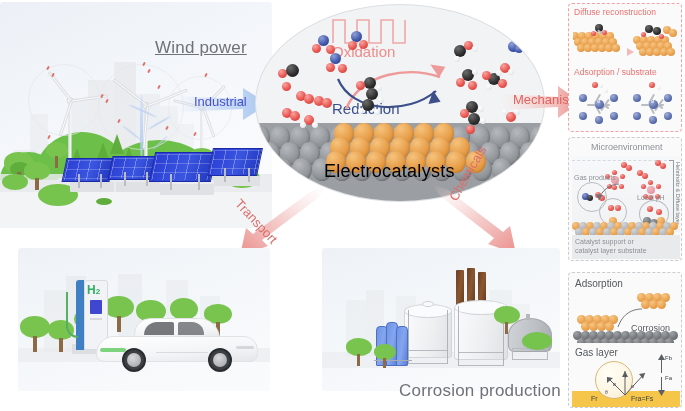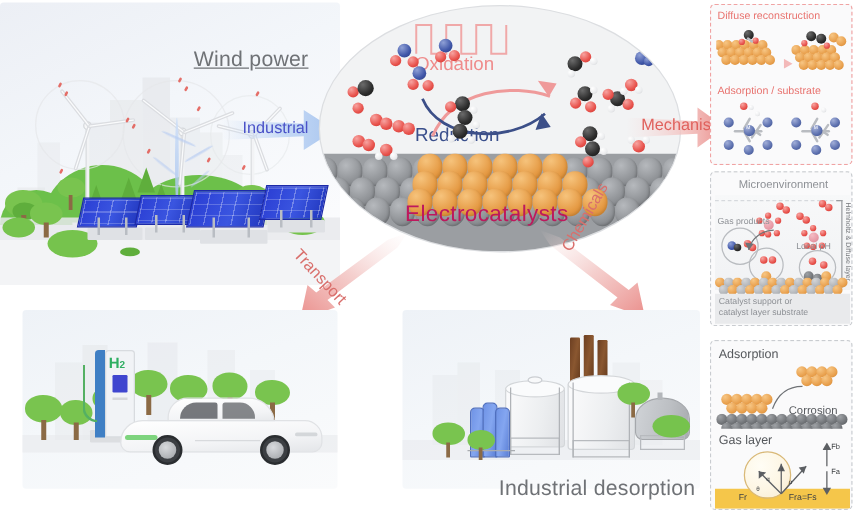--- a/index.html
+++ b/index.html
@@ -79,21 +79,21 @@
      background:radial-gradient(circle at 34% 28%, #b6b9bd 0%, #8e9195 62%, #74777b 100%);
      box-shadow: inset -1px -1px 2px rgba(0,0,0,.18); }
   .or-row { position:absolute; display:flex; }
   .or-atom { width:20px; height:22px; border-radius:46% 46% 50% 50%;
      background:radial-gradient(circle at 34% 26%, #f6c37c 0%, #e59a44 60%, #cf8330 100%);
      box-shadow: inset -1px -1px 2px rgba(120,70,10,.22); }
 
   .wave { position:absolute; }
   .oxid { position:absolute; color:#ef8c8c; font-size:15px; }
   .redu { position:absolute; color:#3a4f8c; font-size:15px; }
-  .electro-label { position:absolute; color:#be185d; font-size:18px; letter-spacing:.3px; }
+  .electro-label { position:absolute; color:#000000; font-size:18px; letter-spacing:.3px; }
 
   
   .mol { position:absolute; }
   .at { position:absolute; border-radius:50%; }
   .at.O { background:radial-gradient(circle at 33% 28%, #f7a3a0 0%, #e8524c 60%, #c9342f 100%); }
   .at.C { background:radial-gradient(circle at 33% 28%, #6b6b6b 0%, #2c2c2c 60%, #141414 100%); }
   .at.N { background:radial-gradient(circle at 33% 28%, #8fa0d6 0%, #3f56a8 60%, #2b3d80 100%); }
   .at.H { background:radial-gradient(circle at 33% 28%, #ffffff 0%, #ebecee 60%, #cfd1d4 100%); }
   .at.M { background:radial-gradient(circle at 33% 28%, #a1aed8 0%, #5b6fae 60%, #3f4f86 100%); }
   .bond{ position:absolute; background:#b9bcc1; height:2px; border-radius:1px; }
@@ -991,15 +991,15 @@
     <div class="tree-c" style="left:52px; top:96px; width:22px; height:24px;">
       <div class="crown" style="left:0; top:0; width:22px; height:16px;"></div>
       <div class="trunk" style="left:9px; top:14px; width:3px; height:10px;"></div>
     </div>
     <div class="tree-c" style="left:172px; top:58px; width:26px; height:28px;">
       <div class="crown" style="left:0; top:0; width:26px; height:18px;"></div>
       <div class="trunk" style="left:11px; top:16px; width:3px; height:12px;"></div>
     </div>
     <div class="bush" style="left:200px; top:84px; width:30px; height:18px;"></div>
   </div>
-  <span class="cap" style="left:399px; top:381px;">Industrial desorption</span>
+  <span class="cap" style="left:399px; top:381px;">Corrosion production</span>
 
 </div>
 
 </body></html>

